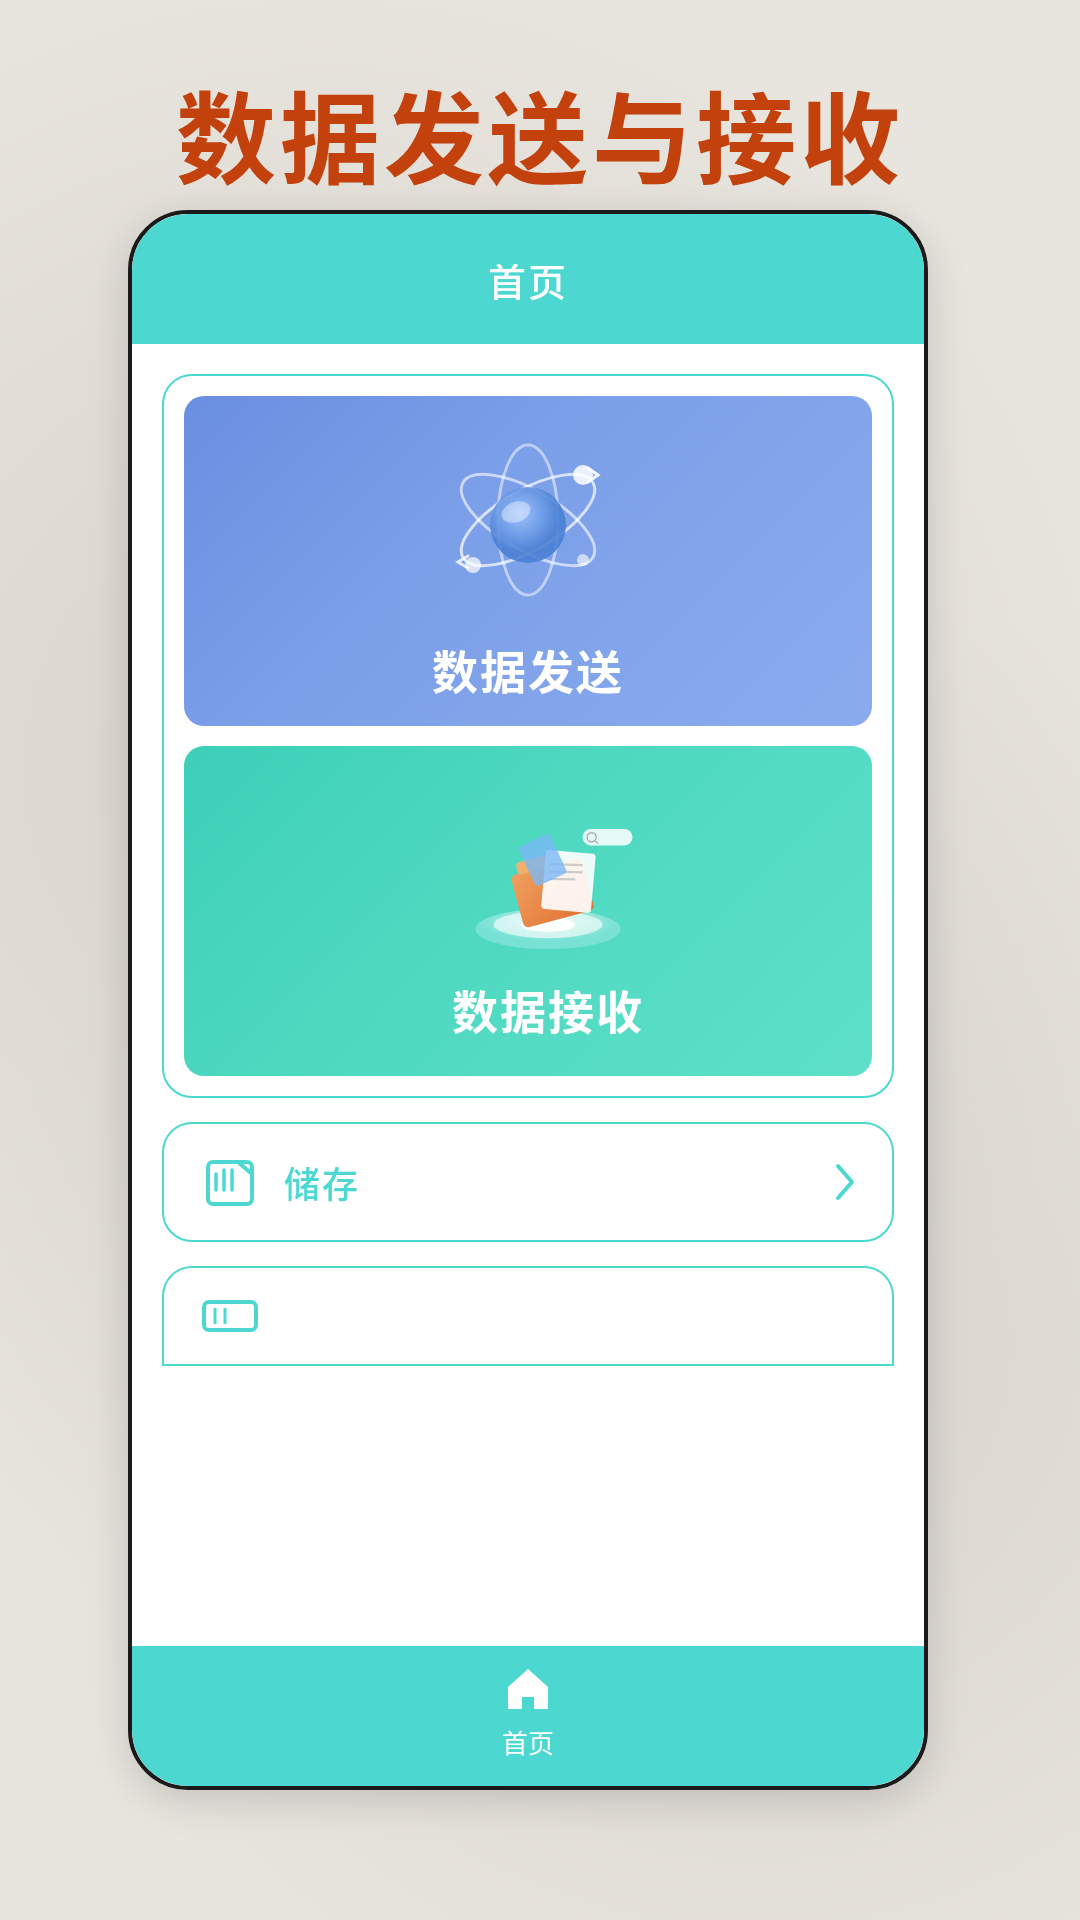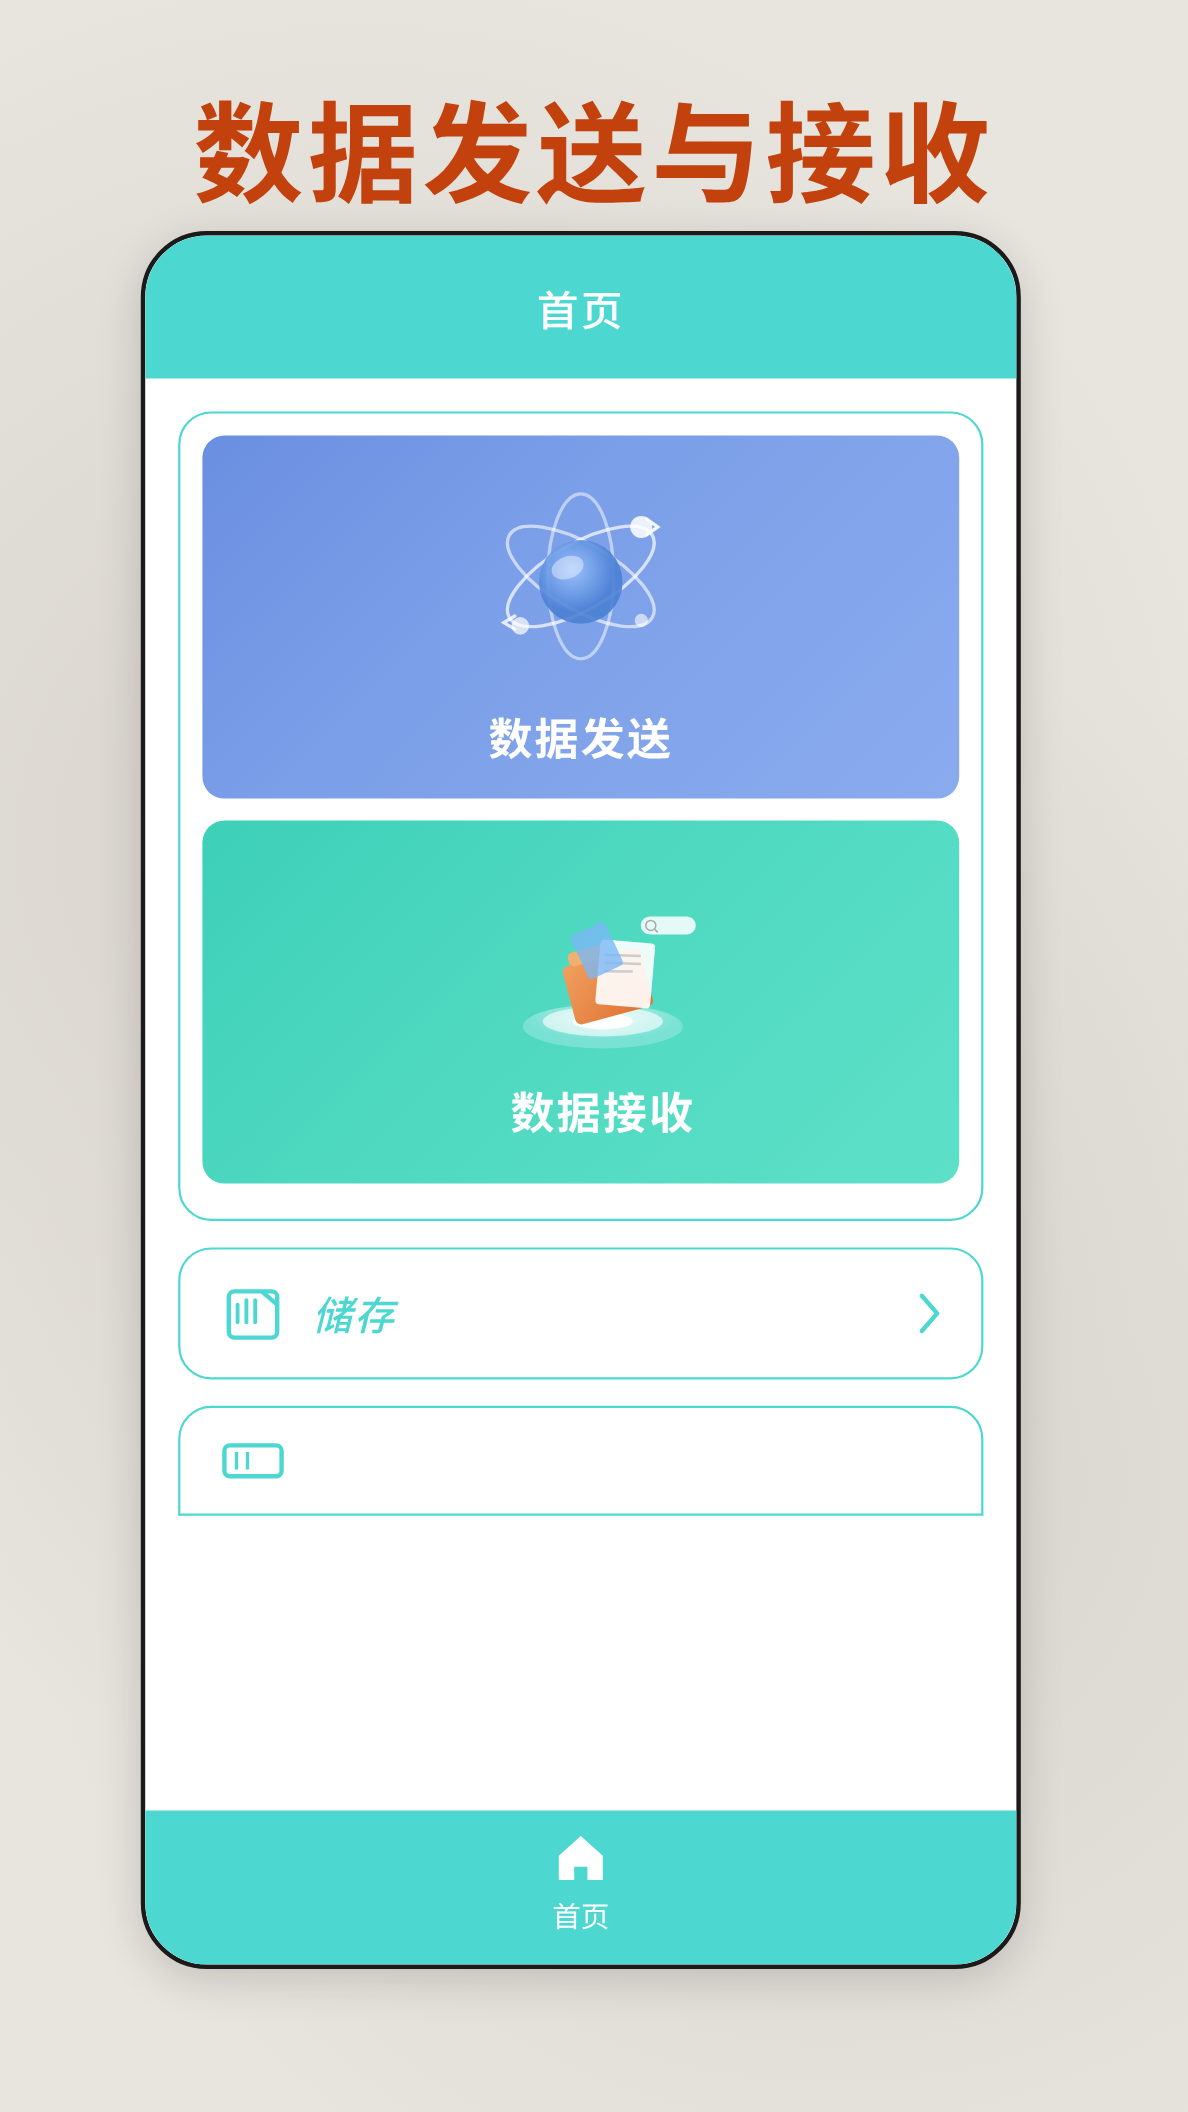--- a/index.html
+++ b/index.html
@@ -72,35 +72,35 @@
       align-items: center;
       justify-content: center;
       gap: 16px;
       margin-bottom: 20px;
       cursor: pointer;
       position: relative;
       overflow: hidden;
     }
 
     .feature-btn:last-child {
-      margin-bottom: 12px;
+      margin-bottom: 0;
       padding-left: 40px;
     }
 
     .feature-btn-send {
       background: linear-gradient(135deg, #6b8fe0 0%, #7b9fe8 40%, #8aabee 100%);
     }
 
     .feature-btn-receive {
       background: linear-gradient(135deg, #3dcfb8 0%, #4dd8c0 40%, #5ee0c8 100%);
     }
 
     .feature-btn-label {
       color: white;
-      font-size: 40px;
+      font-size: 46px;
       font-weight: 600;
       letter-spacing: 2px;
     }
 
     
     .send-icon {
       width: 200px;
       height: 200px;
       position: relative;
     }
@@ -131,21 +131,20 @@
       justify-content: space-between;
       margin-bottom: 24px;
       cursor: pointer;
       background: white;
     }
 
     .storage-left {
       display: flex;
       align-items: center;
       gap: 24px;
-      font-style: italic;
     }
 
     .storage-icon {
       width: 60px;
       height: 60px;
     }
 
     .storage-label {
       font-size: 36px;
       color: #4cd8d0;

